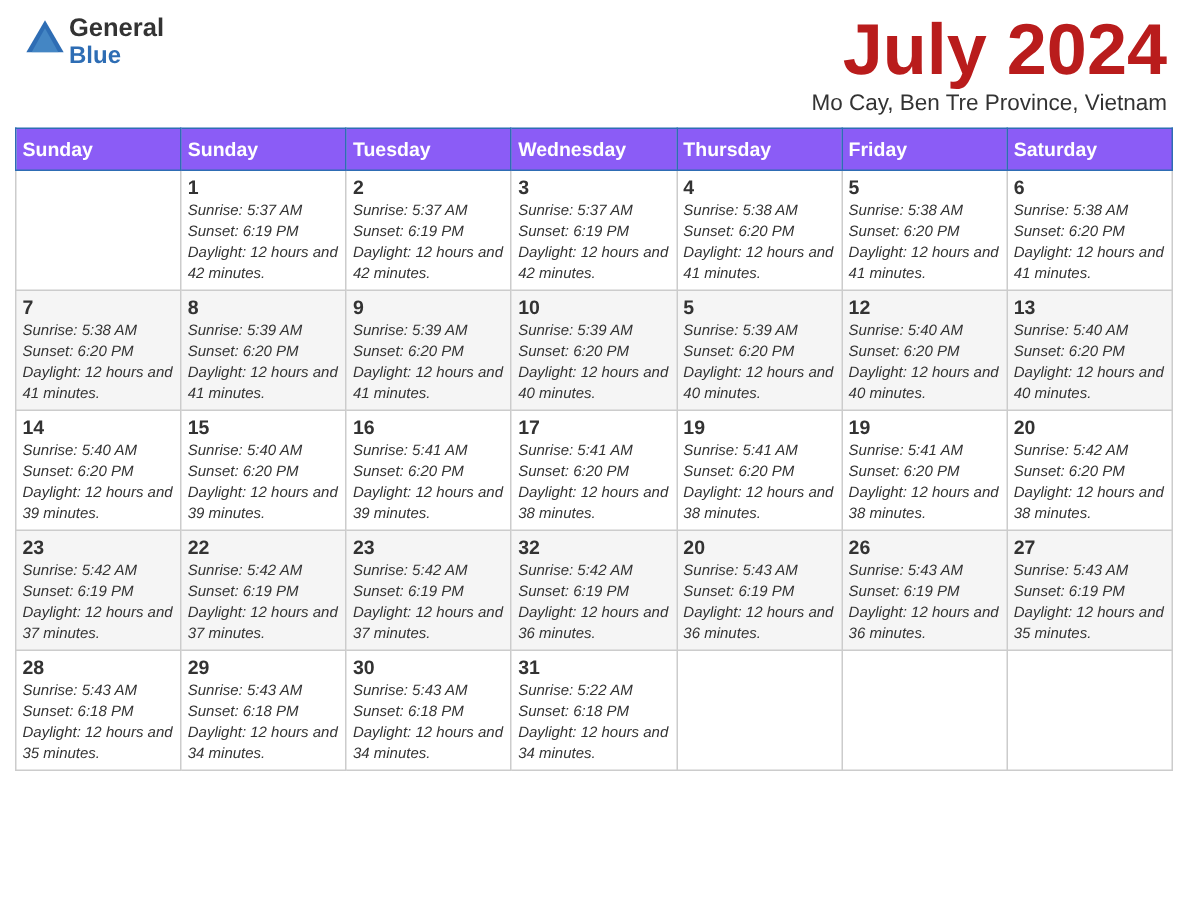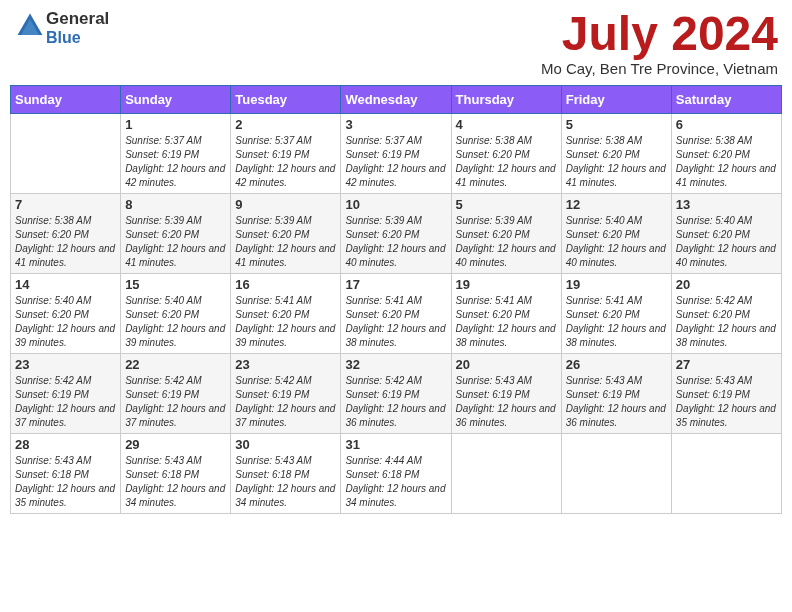--- a/index.html
+++ b/index.html
@@ -381,21 +381,21 @@
           <span class="day-num">30</span>
         <div class="day-info">
           <span>Sunrise: 5:43 AM</span><br>
           <span>Sunset: 6:18 PM</span><br>
           <span>Daylight: 12 hours and 34 minutes.</span>
         </div>
         </td>
         <td>
           <span class="day-num">31</span>
         <div class="day-info">
-          <span>Sunrise: 4:44 AM</span><br>
+          <span>Sunrise: 5:22 AM</span><br>
           <span>Sunset: 6:18 PM</span><br>
           <span>Daylight: 12 hours and 34 minutes.</span>
         </div>
         </td>
         <td class="empty"></td>
         <td class="empty"></td>
         <td class="empty"></td>
       </tr>
     </tbody>
 </table>

